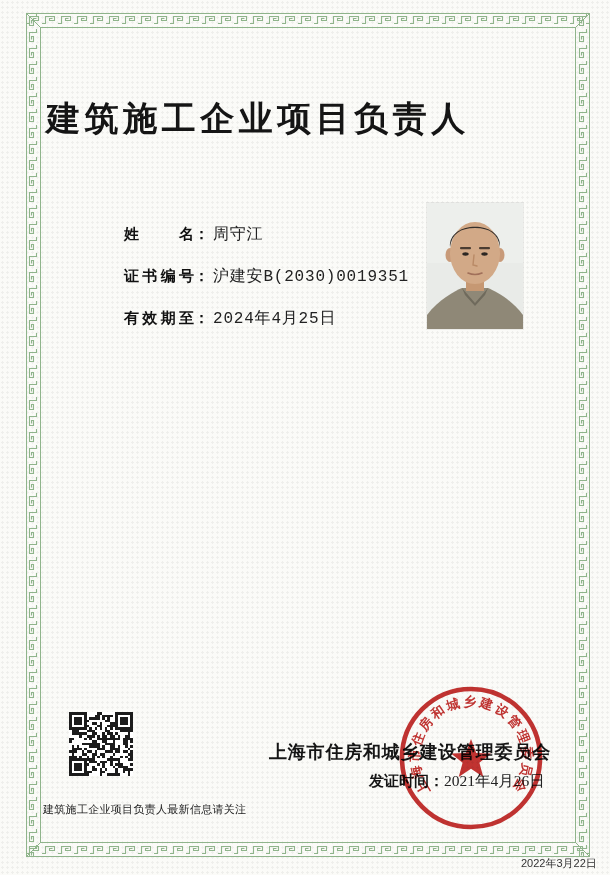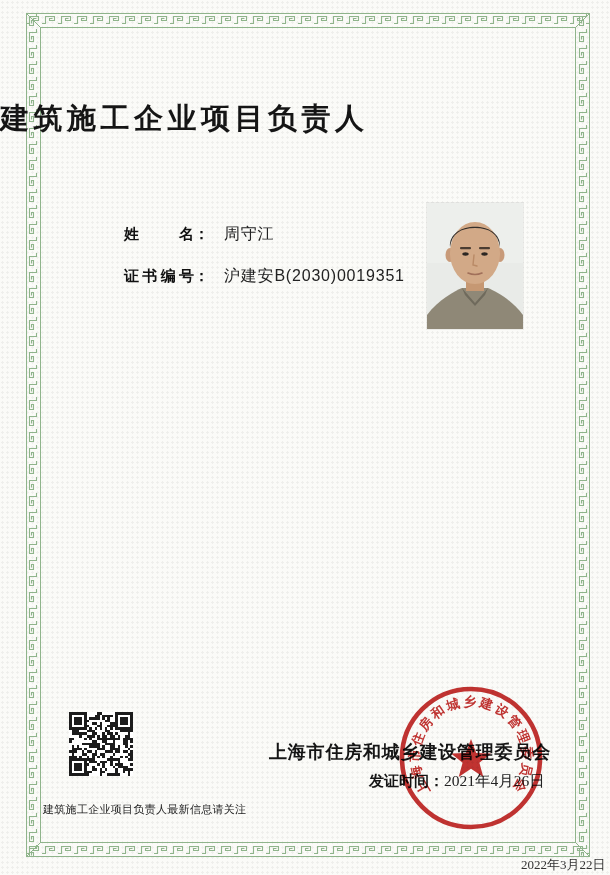--- a/index.html
+++ b/index.html
@@ -6,34 +6,34 @@
   body{background:#fff;font-family:"Liberation Sans",sans-serif;}
   .page{
     position:relative;width:610px;height:875px;overflow:hidden;
     background-color:#fbfbf8;
     background-image:radial-gradient(#efefec 1px, rgba(0,0,0,0) 1.1px);
     background-size:5px 5px;
     color:#1b1b1b;
   }
   .frame{position:absolute;left:0;top:0;}
   .title{
-    position:absolute;left:0;top:102;top:102px;width:516px;text-align:left;
-    font-weight:bold;font-size:29px;line-height:32px;letter-spacing:4.5px;color:#151515;
+    position:absolute;left:0;top:102;top:102px;width:516px;text-align:center;
+    font-weight:bold;font-size:34px;line-height:32px;letter-spacing:4.5px;color:#151515;
     font-family:"Liberation Sans",sans-serif;
   }
   .fields{position:absolute;left:116px;top:224px;}
   .field-row{height:19px;margin-bottom:23px;white-space:nowrap;}
   .field-label{
     display:inline-block;width:70px;vertical-align:baseline;
     font-weight:bold;font-size:15px;color:#111;
     text-align:justify;text-align-last:justify;margin-left:8px;
   }
   .field-colon{font-weight:bold;font-size:15px;color:#111;}
   .field-value{
-    margin-left:15px;font-family:Liberation Sans, sans-serif;
+    margin-left:4px;font-family:Liberation Mono, monospace;
     font-size:16px;letter-spacing:0.8px;color:#222;
   }
   .photo{position:absolute;left:427px;top:203px;width:96px;height:126px;box-shadow:0 0 0 1px rgba(0,0,0,0.06);}
   .body-text{
     position:absolute;left:94px;top:431px;width:430px;
     font-family:"Liberation Serif",serif;font-size:16px;line-height:22.5px;
     text-indent:2em;text-align:justify;color:#222;
   }
   .qr{position:absolute;left:69px;top:712px;width:64px;height:64px;}
   .issuer{
@@ -42,21 +42,21 @@
   }
   .issue-date{position:absolute;left:369px;top:771px;white-space:nowrap;}
   .issue-date-label{font-weight:bold;font-size:15px;color:#151515;}
   .issue-date-value{font-family:"Liberation Serif",serif;font-size:15.5px;color:#222;}
   .footer-note{
     position:absolute;left:43px;top:801px;
     font-weight:normal;font-size:11px;line-height:16.5px;letter-spacing:0.3px;color:#222;
   }
   .print-date{
     position:absolute;left:521px;top:856px;
-    font-family:Liberation Serif, serif;font-size:13px;color:#333;white-space:nowrap;
+    font-family:Liberation Sans, sans-serif;font-size:11px;color:#333;white-space:nowrap;
   }
   .seal{position:absolute;left:398px;top:685px;width:146px;height:146px;mix-blend-mode:multiply;opacity:0.92;}
   .seal-arc-text{
     font-family:"Liberation Sans",sans-serif;font-weight:bold;
     font-size:13px;letter-spacing:2.6px;
   }
 </style>
 </head>
 <body>
 
@@ -89,20 +89,23 @@
   <div class="title">
     <div>建筑施工企业项目负责人</div>
   </div>
 
   <div class="fields">
     <div class="field-row">
       <span class="field-label">姓名</span><span class="field-colon">：</span><span class="field-value">周守江</span>
     </div>
     <div class="field-row">
       <span class="field-label">证书编号</span><span class="field-colon">：</span><span class="field-value">沪建安B(2030)0019351</span>
+    </div>
+    <div class="field-row">
+      <span class="field-label">有效期至</span><span class="field-colon">：</span><span class="field-value">2024年4月25日</span>
     </div>
   </div>
 
   <svg class="photo" viewBox="0 0 96 126" aria-hidden="true">
     <rect width="96" height="126" fill="#e9ebe8"></rect>
     <rect width="96" height="60" fill="#edefec"></rect>
     <ellipse cx="23" cy="52" rx="4.5" ry="7" fill="#c89a79"></ellipse>
     <ellipse cx="73" cy="52" rx="4.5" ry="7" fill="#c89a79"></ellipse>
     <path d="M0 126 L0 112 C12 96 28 88 35 85 L61 85 C68 88 84 96 96 112 L96 126 Z" fill="#8f8877"></path>
     <path d="M35 85 L48 100 L61 85 L58 92 L48 103 L38 92 Z" fill="#6f6a5c"></path>

